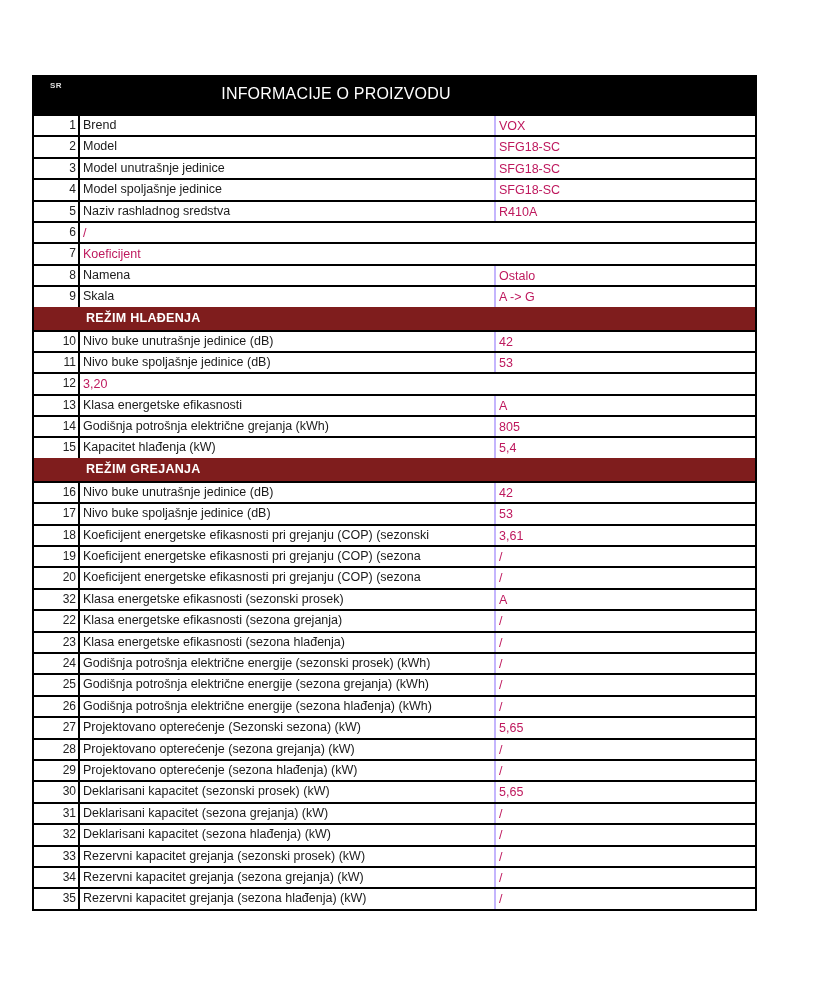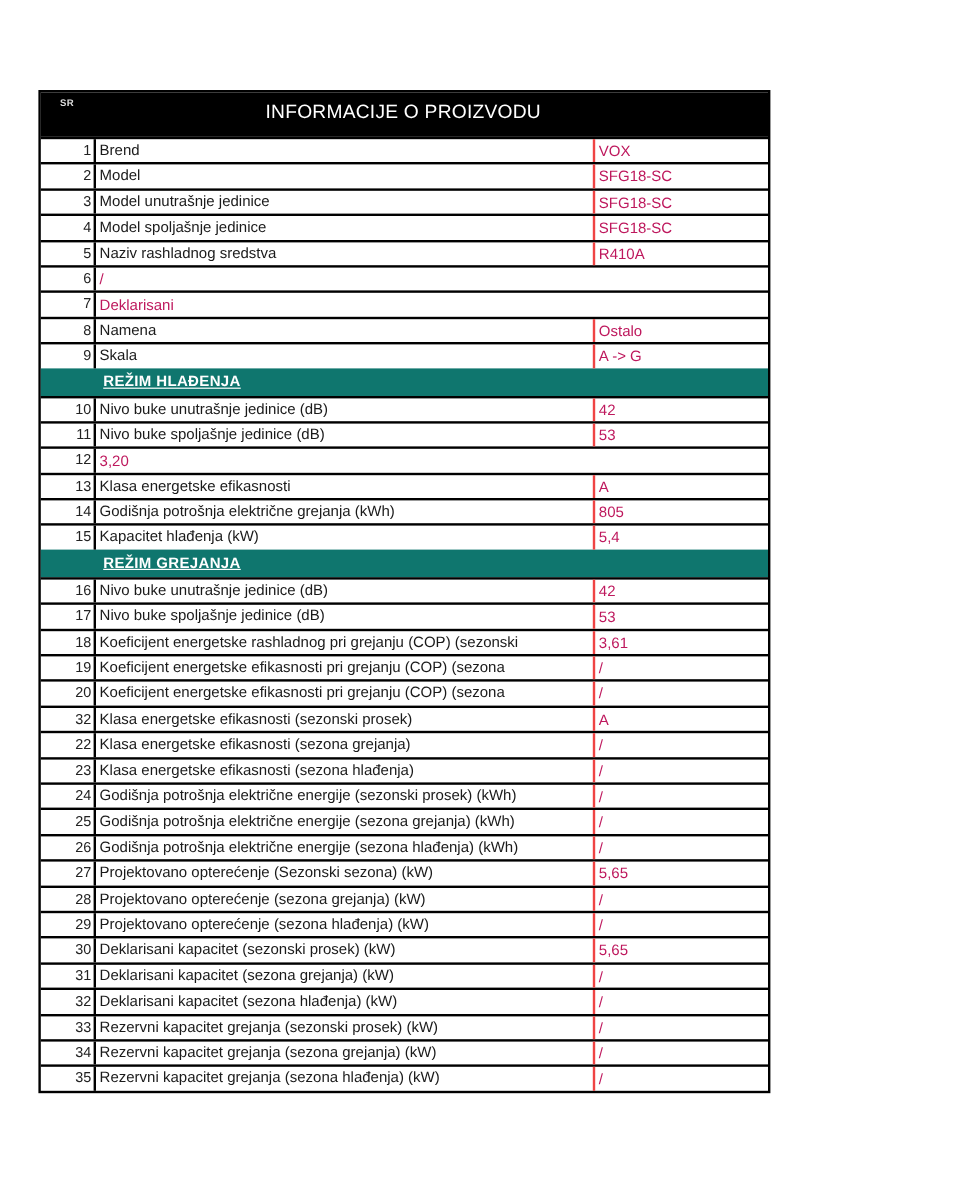--- a/index.html
+++ b/index.html
@@ -11,21 +11,21 @@
       width: 813px;
       height: 1000px;
       position: relative;
       overflow: hidden;
       font-family: "Liberation Sans", sans-serif;
     }
     #sheet {
       position: absolute;
       left: 32px;
       top: 75px;
-      width: 610px;
+      width: 725px;
       border: 2px solid #000;
       box-sizing: border-box;
       border-collapse: collapse;
     }
     .hdr {
       background: #000;
       height: 37px;
       position: relative;
       color: #fff;
     }
@@ -64,44 +64,43 @@
       border-right: 2px solid #000;
       line-height: 19px;
       font-size: 12px;
       color: #222;
       flex: none;
     }
     .row .label {
       width: 416px;
       padding-left: 3px;
       box-sizing: border-box;
-      border-right: 2px solid #ef4444;
+      border-right: 2px solid #c4b5fd;
       line-height: 19px;
       white-space: nowrap;
       overflow: hidden;
       flex: none;
     }
     .row .value {
       flex: 1;
       padding-left: 3px;
       line-height: 21px;
       color: #be185d;
       white-space: nowrap;
       overflow: hidden;
     }
     .section {
       display: flex;
       height: 23px;
-      background: #0f766e;
+      background: #7f1d1d;
       color: #fff;
       font-weight: bold;
       font-size: 12.5px;
       line-height: 22px;
       letter-spacing: 0.3px;
-      text-decoration: underline;
     }
     .section .spacer {
       width: 52px;
       flex: none;
     }
   </style>
 </head>
 <body>
 
 <div id="sheet">
@@ -134,21 +133,21 @@
         <div class="num">5</div>
         <div class="label">Naziv rashladnog sredstva</div>
         <div class="value">R410A</div>
       </div>
       <div class="row">
         <div class="num">6</div>
         <div class="value">/</div>
       </div>
       <div class="row">
         <div class="num">7</div>
-        <div class="value">Deklarisani</div>
+        <div class="value">Koeficijent</div>
       </div>
       <div class="row">
         <div class="num">8</div>
         <div class="label">Namena</div>
         <div class="value">Ostalo</div>
       </div>
       <div class="row">
         <div class="num">9</div>
         <div class="label">Skala</div>
         <div class="value">A -&gt; G</div>
@@ -199,21 +198,21 @@
         <div class="label">Nivo buke unutrašnje jedinice (dB)</div>
         <div class="value">42</div>
       </div>
       <div class="row">
         <div class="num">17</div>
         <div class="label">Nivo buke spoljašnje jedinice (dB)</div>
         <div class="value">53</div>
       </div>
       <div class="row">
         <div class="num">18</div>
-        <div class="label">Koeficijent energetske rashladnog pri grejanju (COP) (sezonski</div>
+        <div class="label">Koeficijent energetske efikasnosti pri grejanju (COP) (sezonski</div>
         <div class="value">3,61</div>
       </div>
       <div class="row">
         <div class="num">19</div>
         <div class="label">Koeficijent energetske efikasnosti pri grejanju (COP) (sezona</div>
         <div class="value">/</div>
       </div>
       <div class="row">
         <div class="num">20</div>
         <div class="label">Koeficijent energetske efikasnosti pri grejanju (COP) (sezona</div>

